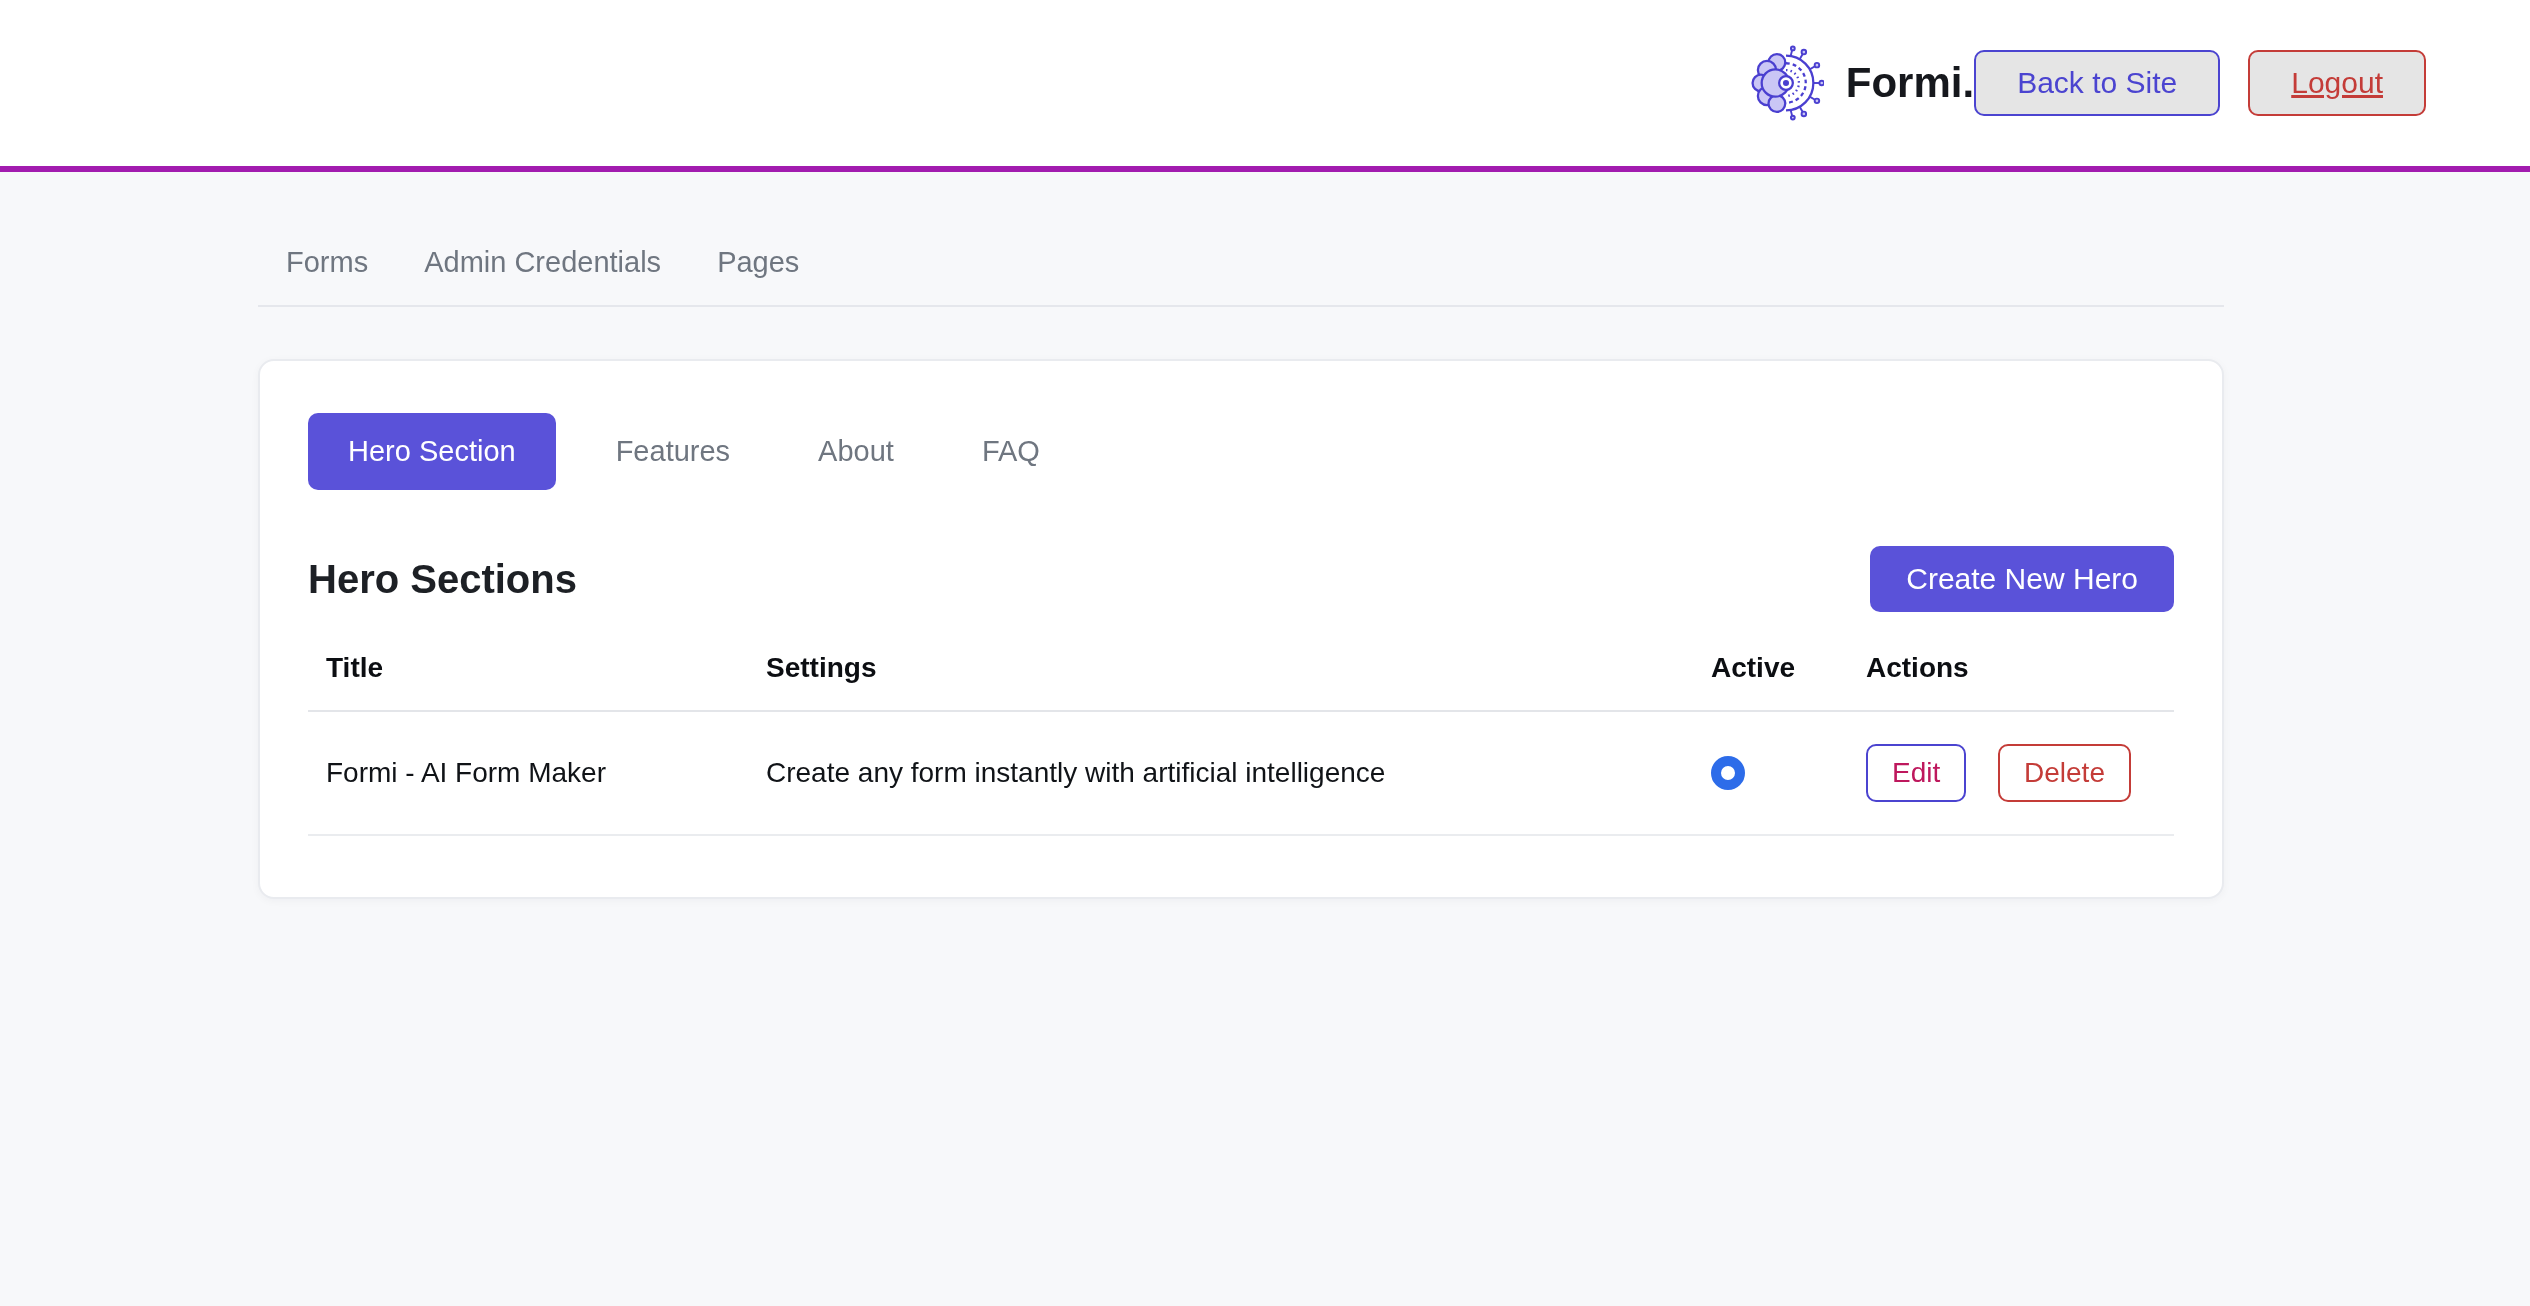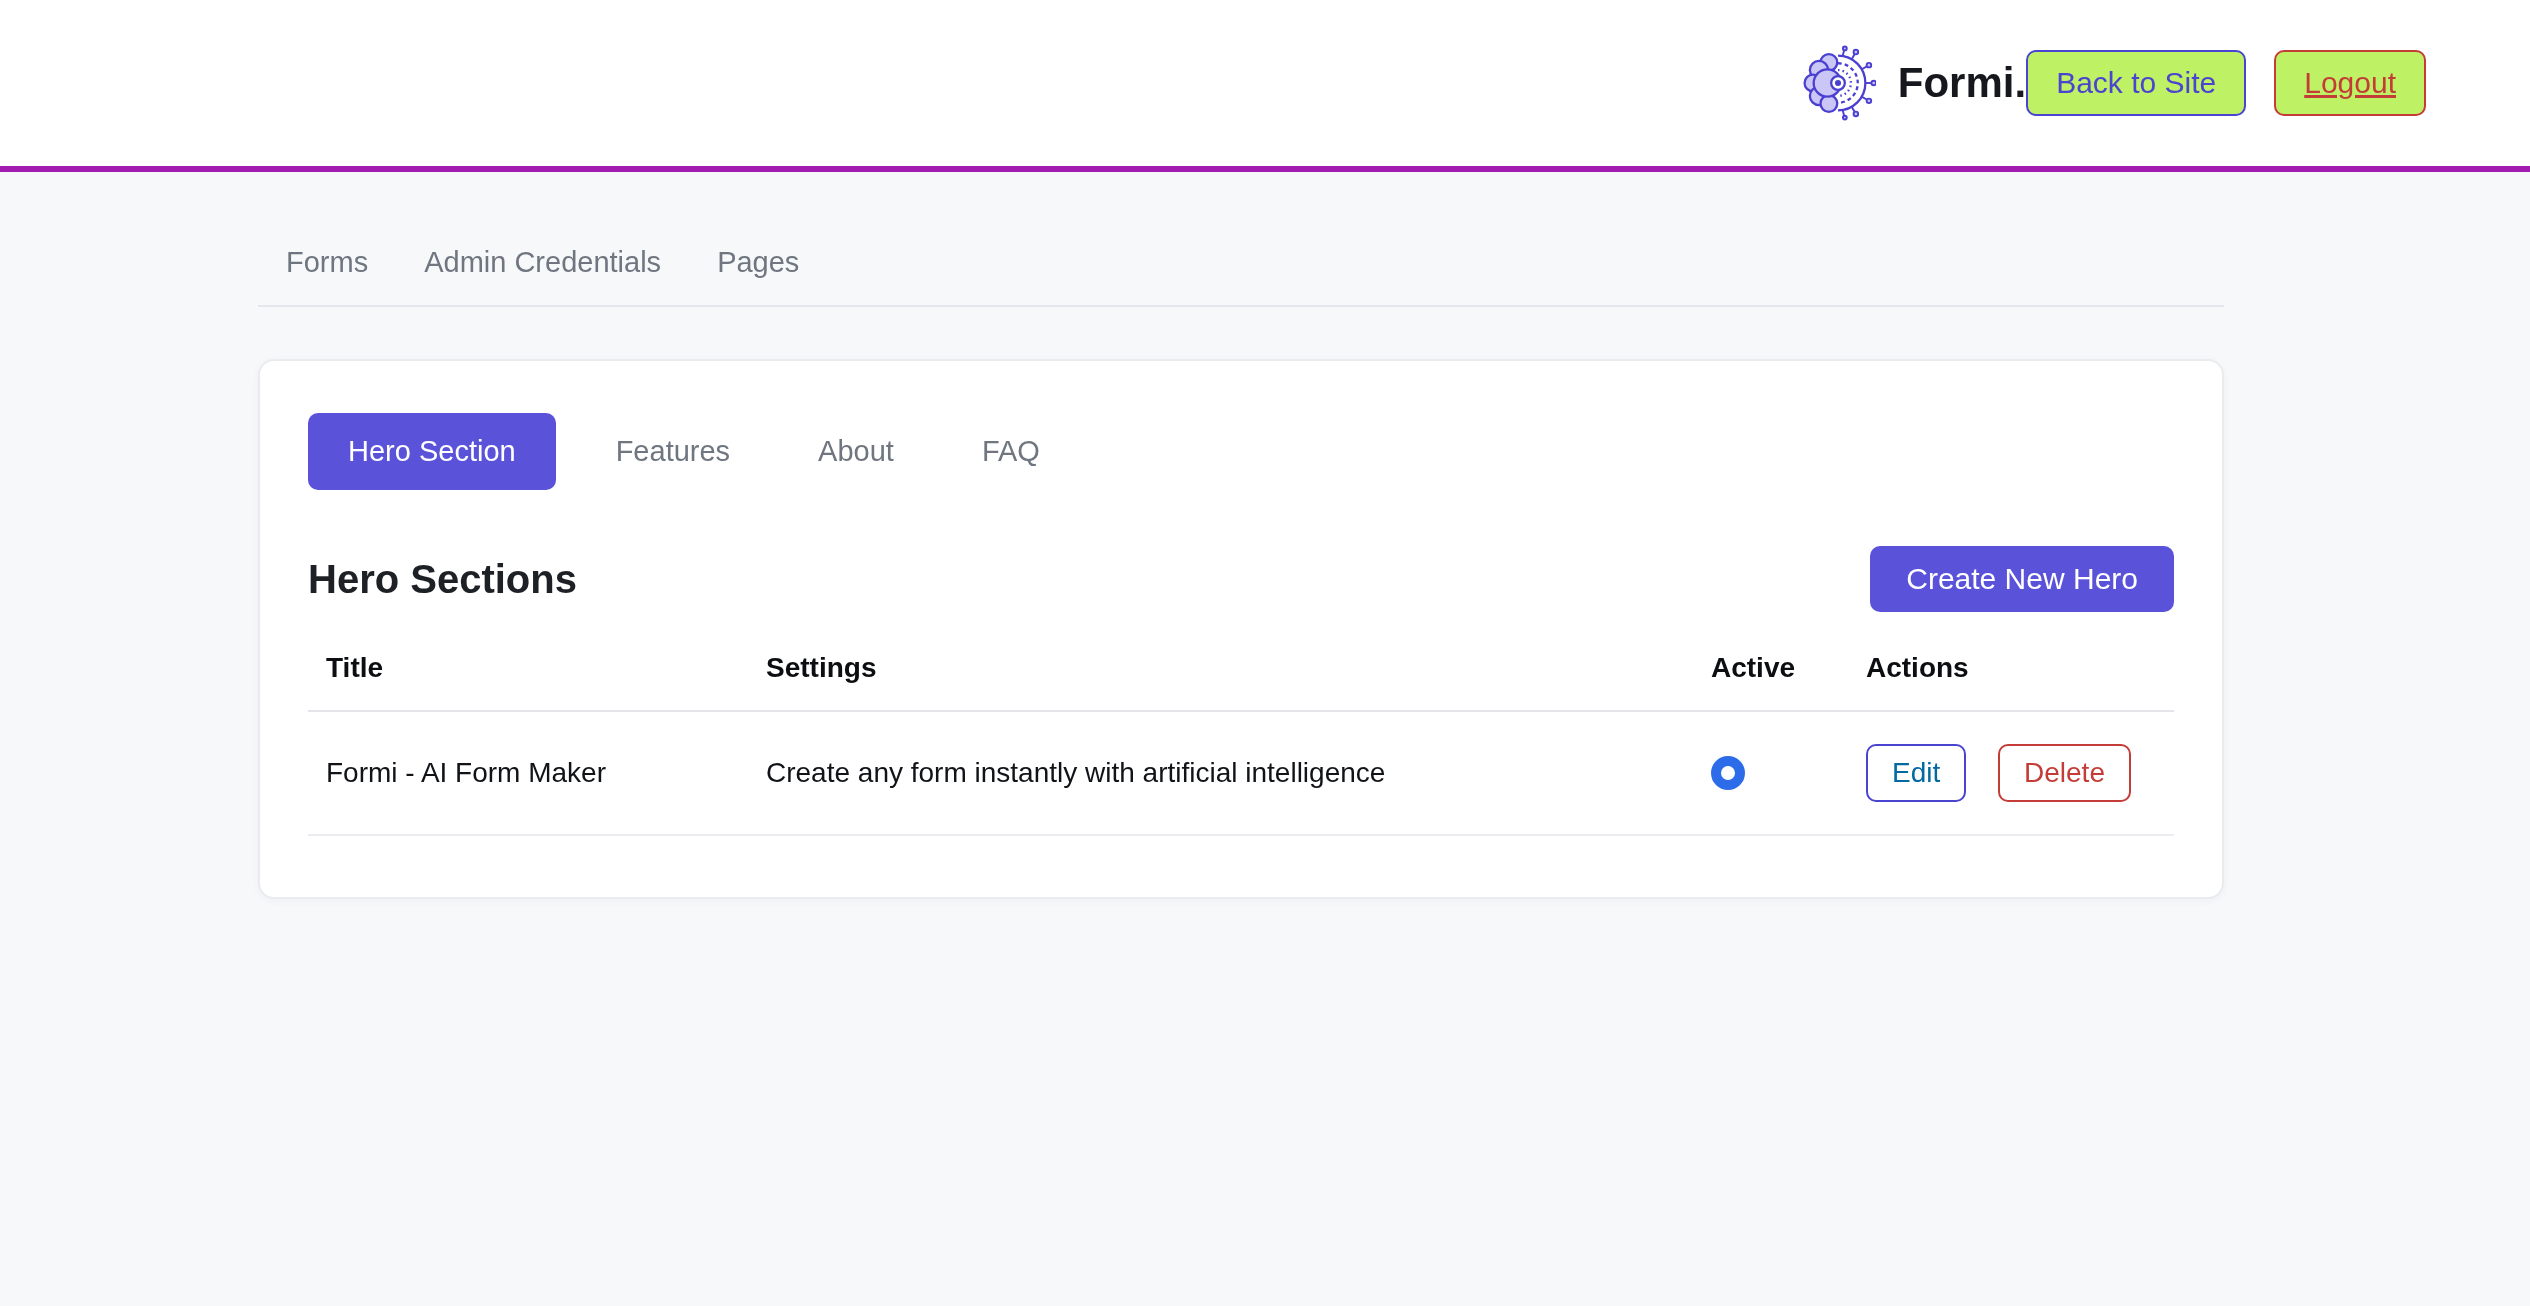--- a/index.html
+++ b/index.html
@@ -16,21 +16,21 @@
     height: 172px; background: #ffffff;
     border-bottom: 6px solid #a21caf;
     display: flex; align-items: center; justify-content: flex-end;
     padding: 0 104px 0 60px;
   }
   .brand { display: flex; align-items: center; gap: 22px; }
   .brand-name { font-size: 42px; font-weight: 700; color: #16181d; }
   .hdr-actions { display: flex; align-items: center; gap: 28px; }
   .hdr-btn {
     font-family: inherit; font-size: 30px; line-height: 1;
-    padding: 16px 28px; border-radius: 10px; background: #bef264;
+    padding: 16px 41px; border-radius: 10px; background: #e5e5e5;
     border: 2px solid; cursor: pointer;
   }
   .btn-back { color: #4b44d0; border-color: #4b44d0; }
   .btn-logout { color: #c43c38; border-color: #c43c38; text-decoration: underline; }
 
   
   .container { width: 1966px; margin-left: 258px; }
 
   
   .tabs {
@@ -98,21 +98,21 @@
     display: inline-block; width: 34px; height: 34px;
     border-radius: 50%; border: 10px solid #2d6ce9; background: #ffffff;
     vertical-align: middle;
   }
 
   .row-btn {
     font-family: inherit; font-size: 28px; line-height: 1;
     background: #ffffff; border: 2px solid; border-radius: 10px;
     padding: 13px 24px; cursor: pointer;
   }
-  .btn-edit { color: #0369a1; border-color: #4b44d0; }
+  .btn-edit { color: #be185d; border-color: #4b44d0; }
   .btn-delete { color: #c43c38; border-color: #c43c38; margin-left: 24px; }
 </style>
 </head>
 <body>
 
 <div class="header">
   <div class="brand">
     <span style="display:inline-flex;">
       <svg width="76" height="76" viewBox="0 0 100 100">
 

